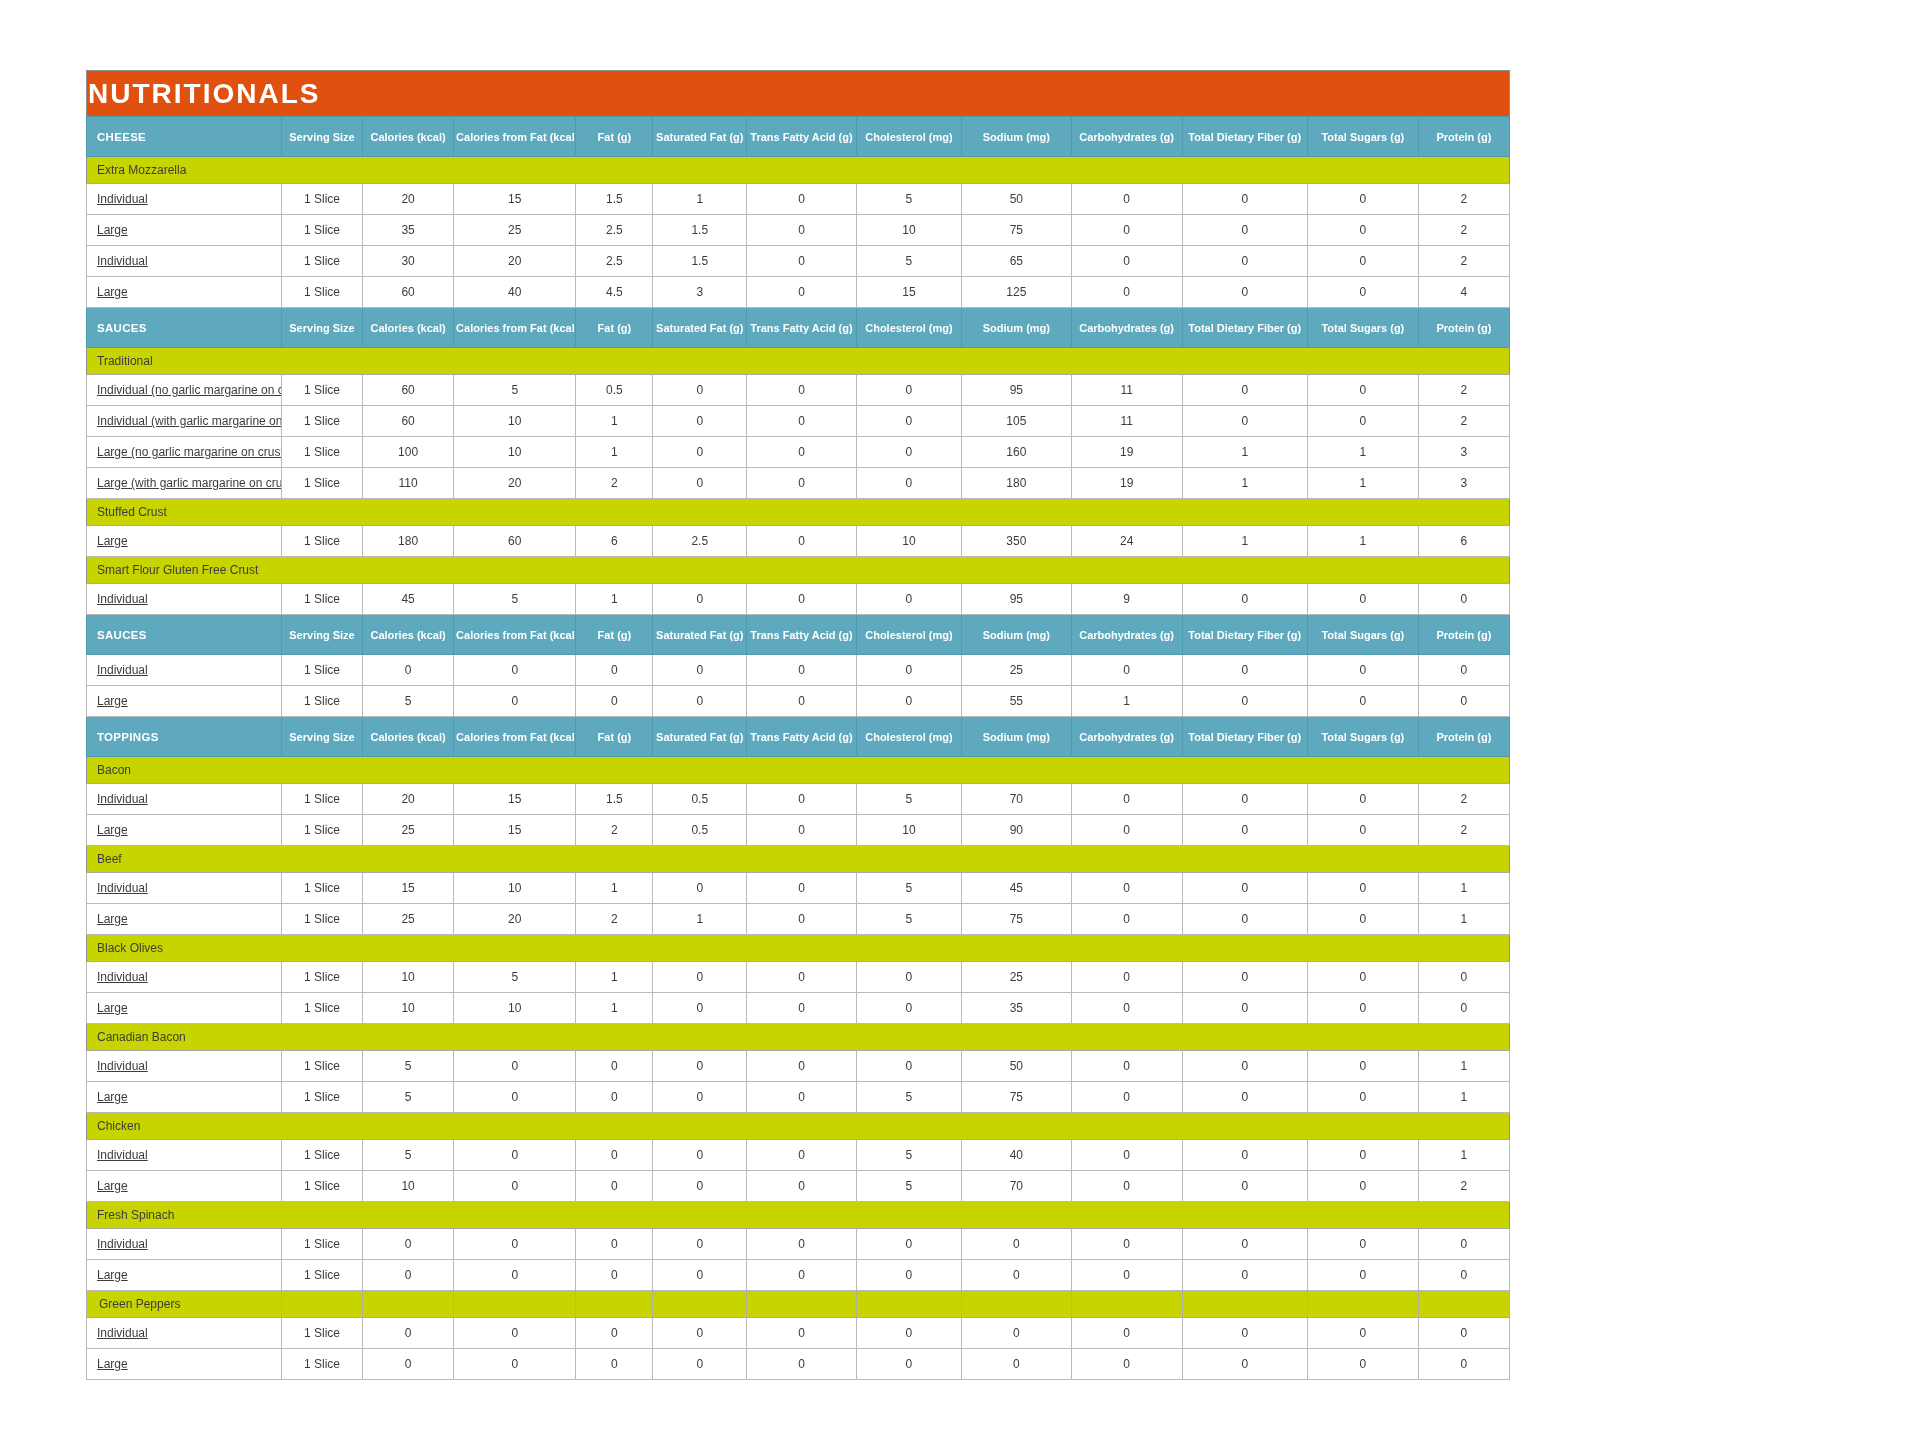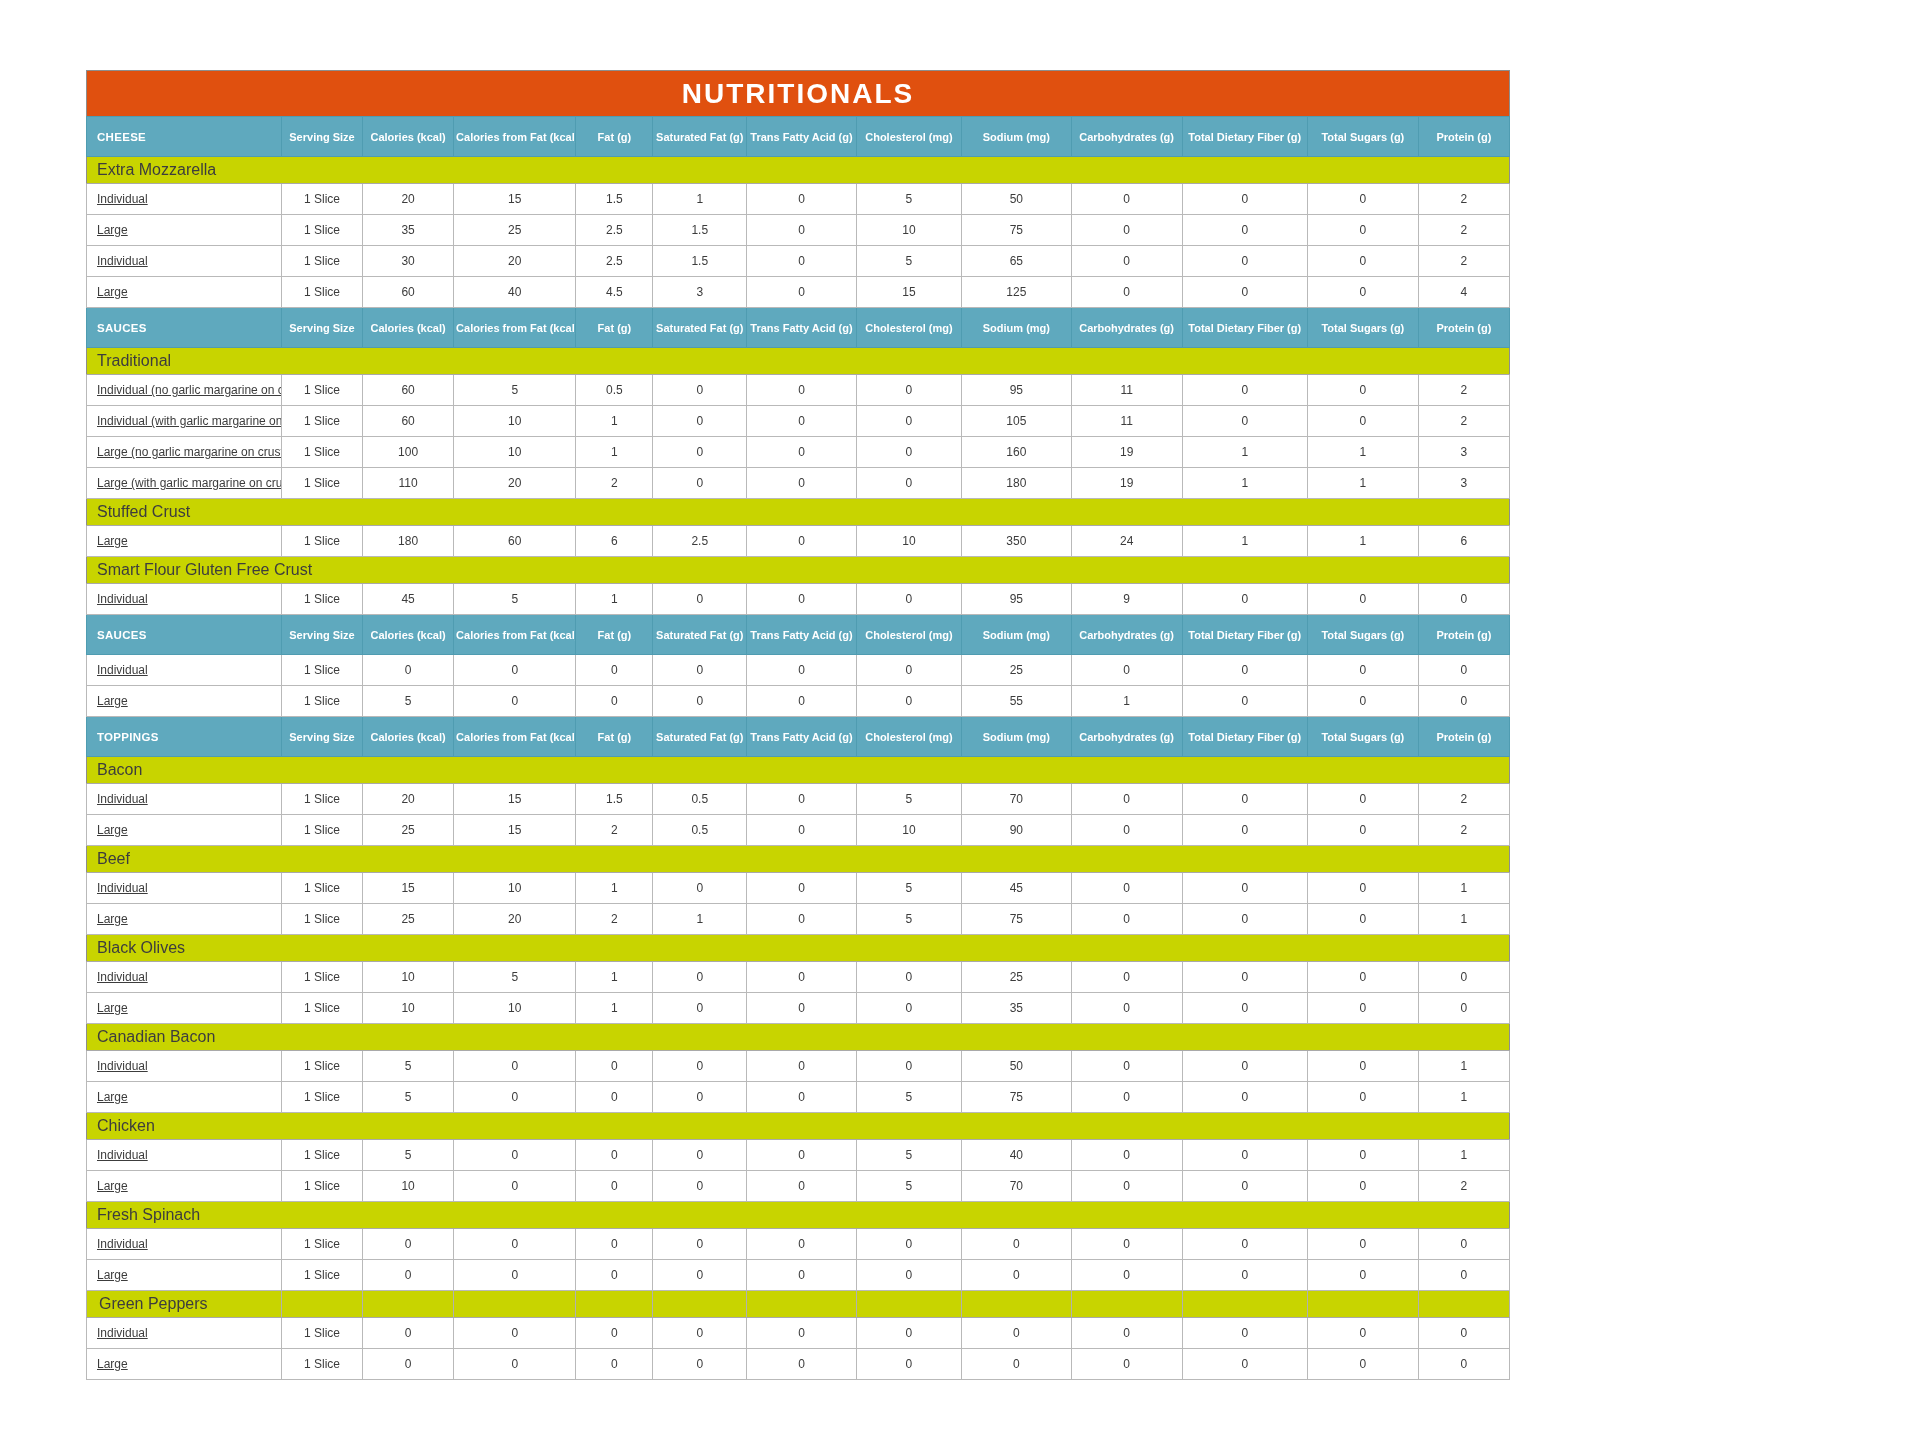--- a/index.html
+++ b/index.html
@@ -24,21 +24,20 @@
   }
   td {
     overflow: hidden;
     white-space: nowrap;
     box-sizing: border-box;
   }
   
   tr.title-row td {
     background: var(--c-title, #e0500f);
     height: 46px;
-    text-align: center;
     color: #ffffff;
     font-size: 28px;
     font-weight: bold;
     letter-spacing: 2px;
     text-transform: uppercase;
     border: none;
   }
   
   tr.section-header td {
     background: var(--c-section, #5fa9be);
@@ -53,21 +52,21 @@
   tr.section-header td.section-label {
     text-align: left;
     padding-left: 10px;
     font-size: 11.5px;
     letter-spacing: 0.3px;
   }
   
   tr.band td {
     background: var(--c-band, #c8d400);
     color: #3d3d3d;
-    font-size: 16px;
+    font-size: 12px;
     text-align: left;
     padding-left: 10px;
     height: 27px;
     border-top: 1px solid #a9a9a9;
     border-bottom: 1px solid #a9a9a9;
   }
   tr.band.divided td {
     border: 1px solid #b0b0b0;
     border-top: 1px solid #a9a9a9;
     border-bottom: 1px solid #a9a9a9;

